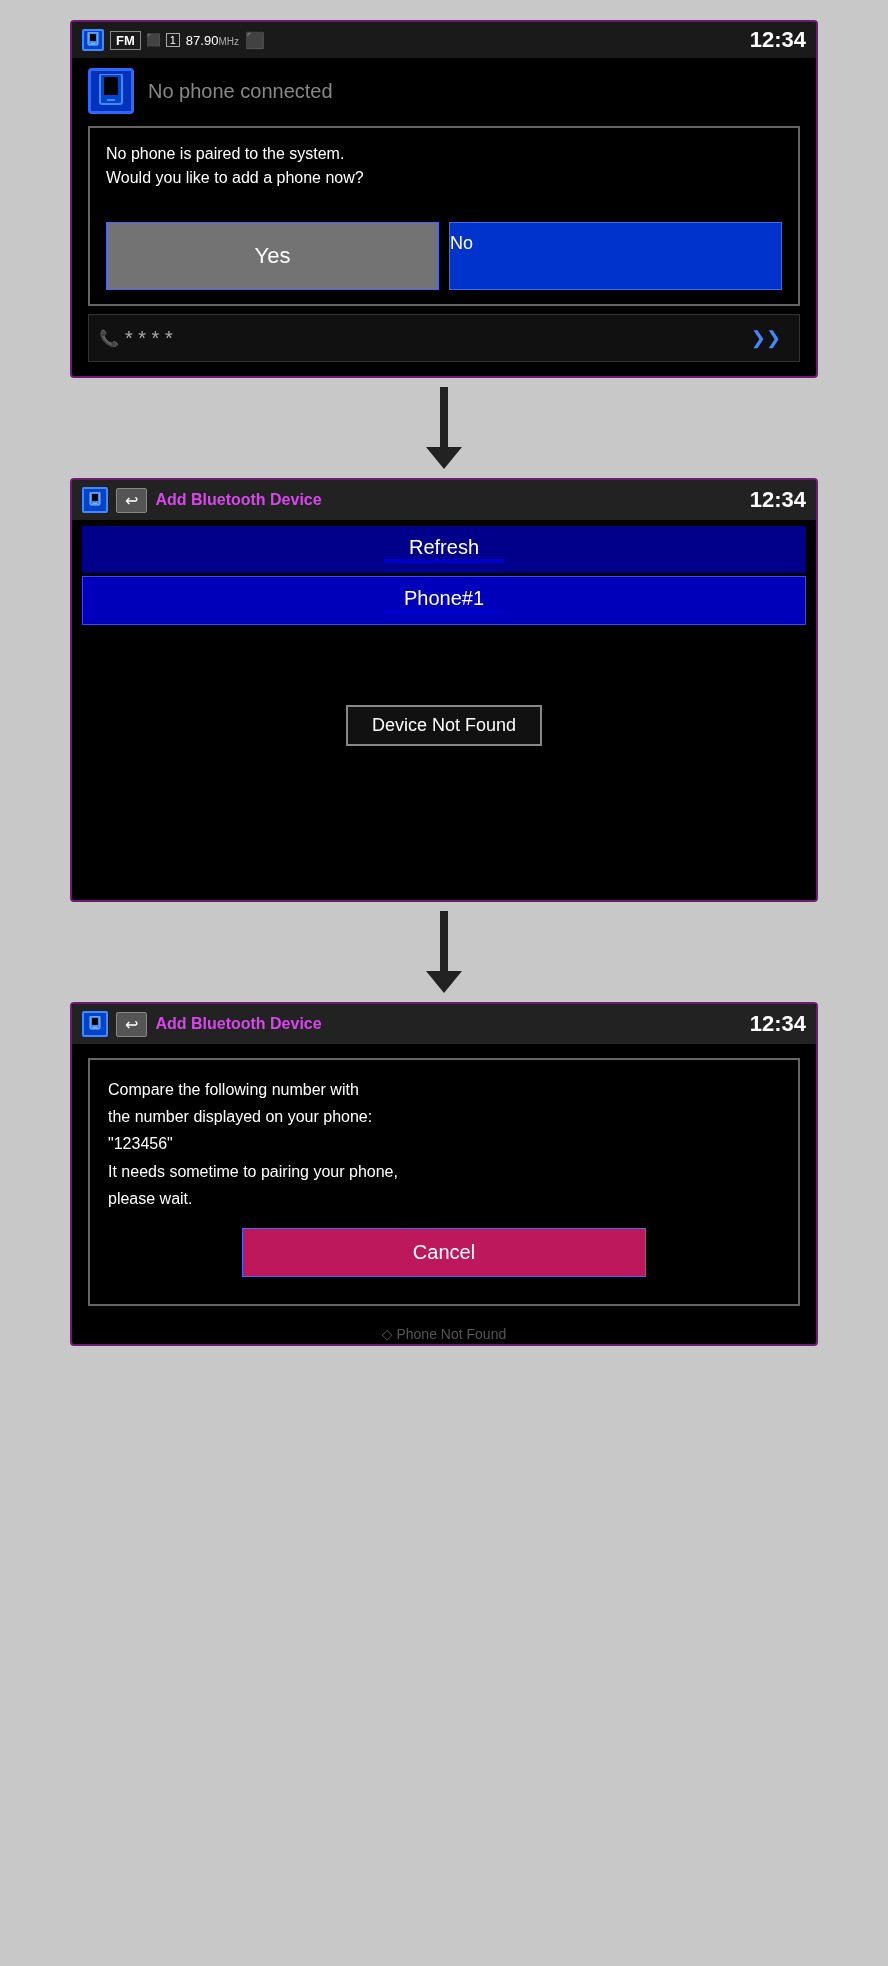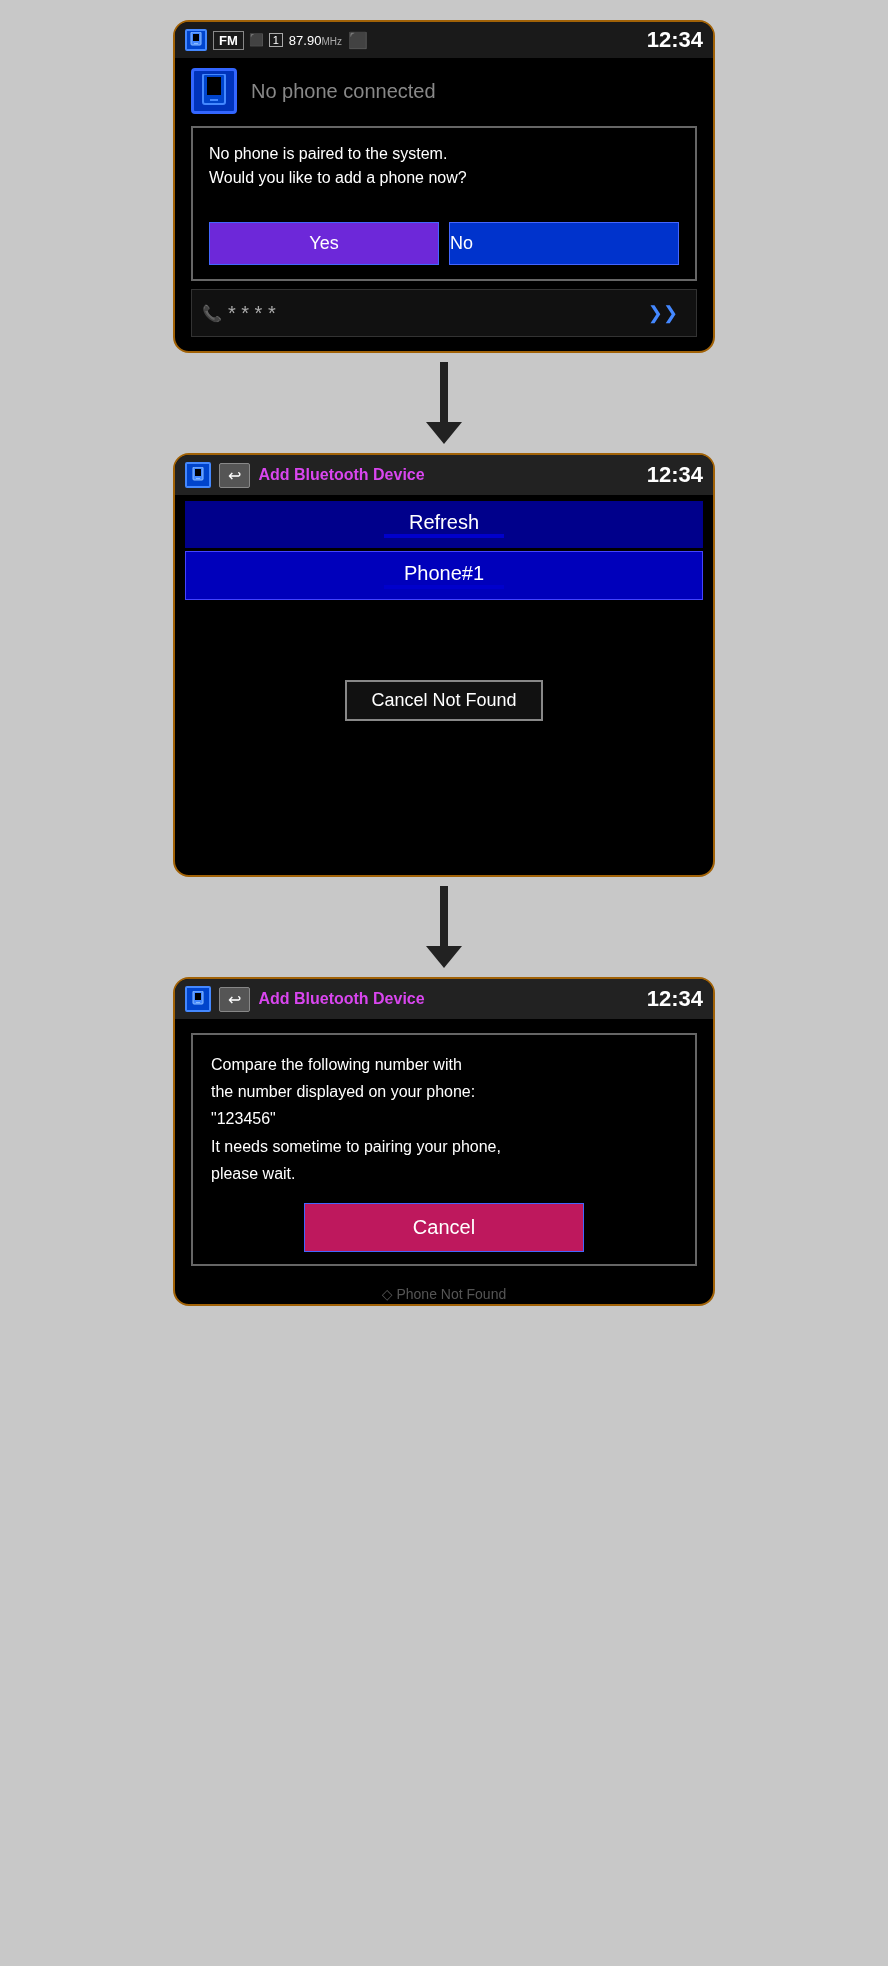--- a/index.html
+++ b/index.html
@@ -9,24 +9,24 @@
       min-height: 1966px;
       display: flex;
       flex-direction: column;
       align-items: center;
       padding: 20px 0;
       font-family: Arial, sans-serif;
     }
 
     
     .screen {
-      width: 542px;
+      width: 748px;
       background: #000;
-      border: 2px solid #a16207;
-      border-radius: 16px;
+      border: 2px solid #701a75;
+      border-radius: 4px;
       overflow: hidden;
     }
 
     
     .status-bar {
       background: #1a1a1a;
       display: flex;
       align-items: center;
       justify-content: space-between;
       padding: 4px 10px;
@@ -113,25 +113,25 @@
       line-height: 1.5;
       margin-bottom: 32px;
       text-align: left;
     }
     .dialog-buttons {
       display: flex;
       gap: 10px;
     }
     .btn-yes {
       flex: 1;
-      background: #6d28d9;
+      background: #737373;
       color: #fff;
       border: 1px solid #4466ff;
-      padding: 10px 0;
-      font-size: 18px;
+      padding: 20px 0;
+      font-size: 22px;
       text-align: center;
       cursor: pointer;
     }
     .btn-no {
       flex: 1;
       background: #0033cc;
       color: #fff;
       border: 1px solid #4466ff;
       padding: 10px 0;
       font-size: 18px;
@@ -238,21 +238,21 @@
       font-size: 18px;
       background: #111;
     }
 
     
     .screen3-body {
       padding: 14px 16px;
     }
     .compare-dialog {
       border: 2px solid #666;
-      padding: 16px 18px 12px;
+      padding: 16px 18px 27px;
       background: #000;
       margin-bottom: 0;
     }
     .compare-text {
       color: #fff;
       font-size: 16px;
       line-height: 1.7;
       margin-bottom: 16px;
     }
     .btn-cancel {
@@ -371,21 +371,21 @@
         <span>Refresh</span>
         <span style="width:120px;height:4px;background:#0000cc;display:inline-block;"></span>
       </div>
       <div class="list-item list-item-selected">
         <span>Phone#1</span>
         <span style="width:120px;height:4px;background:#0000cc;display:inline-block;"></span>
       </div>
 
       <div class="phone-not-found">
         <div class="pnf-box">
-          <span>Cancel Not Found</span>
+          <span>Device Not Found</span>
         </div>
       </div>
     </div>
   </div>
 </div>
 
 <div class="arrow-container">
   <div>
     <div class="arrow-shaft"></div>
     <div class="arrow-head"></div>

